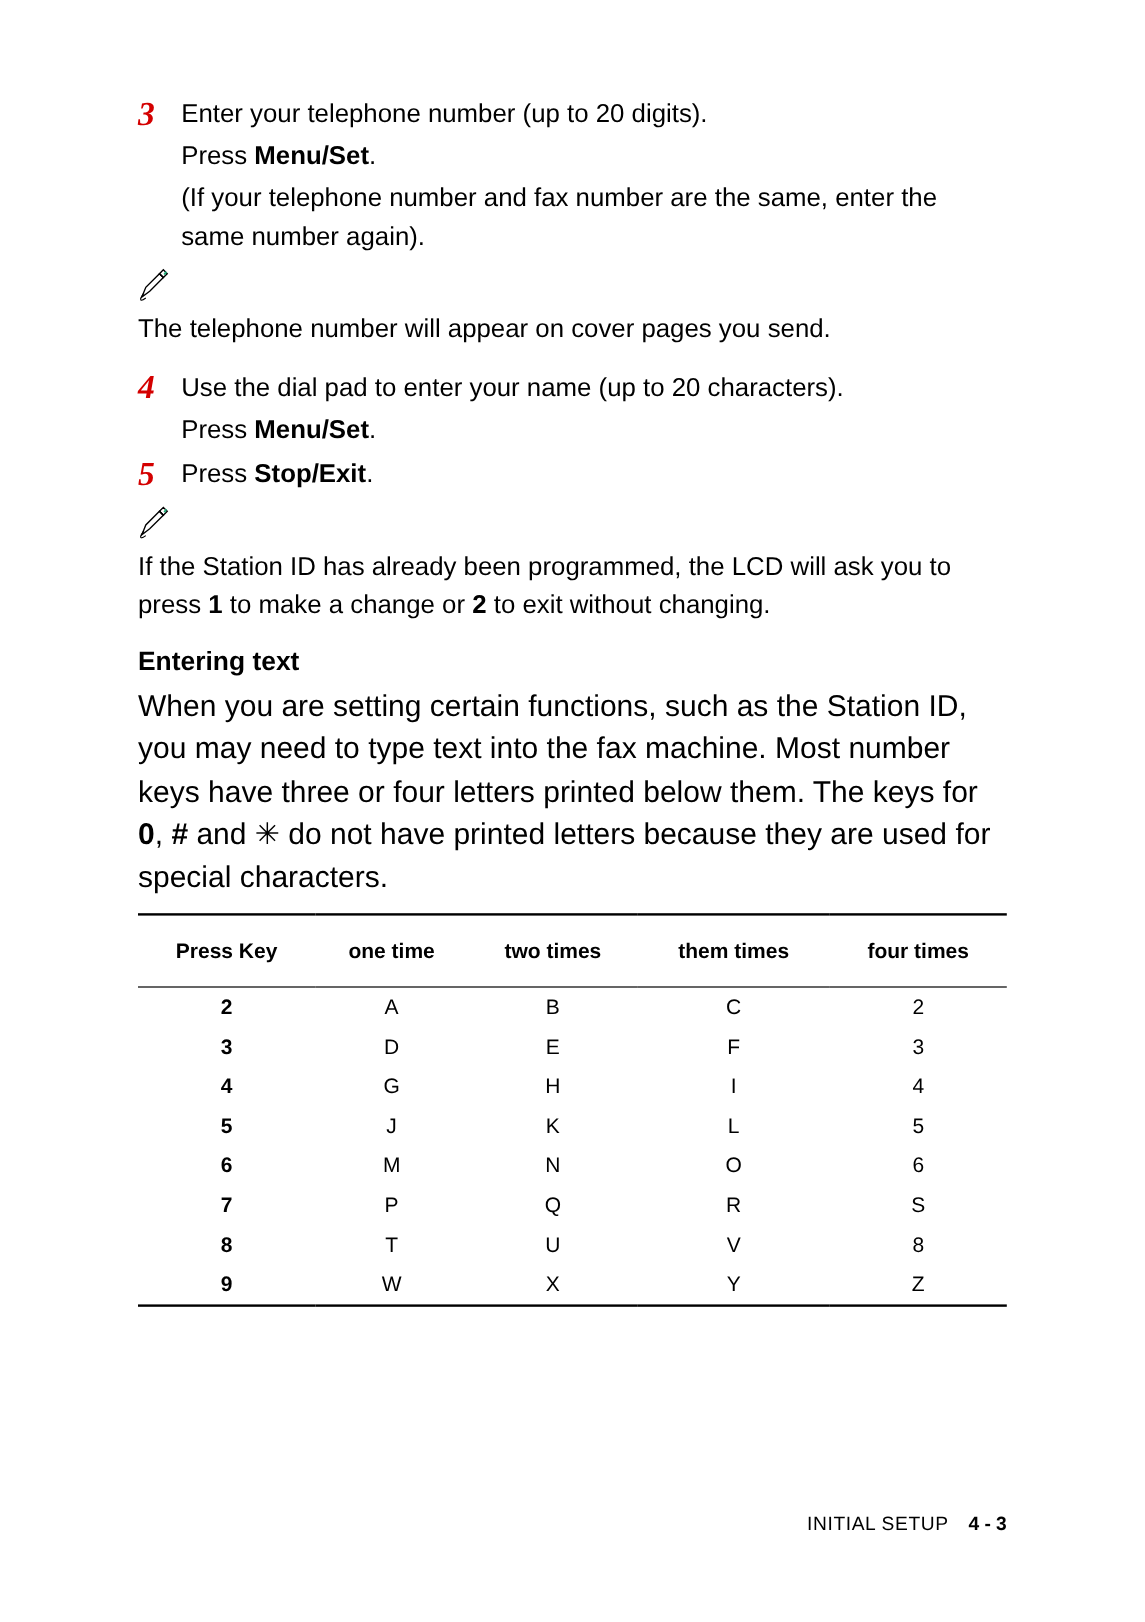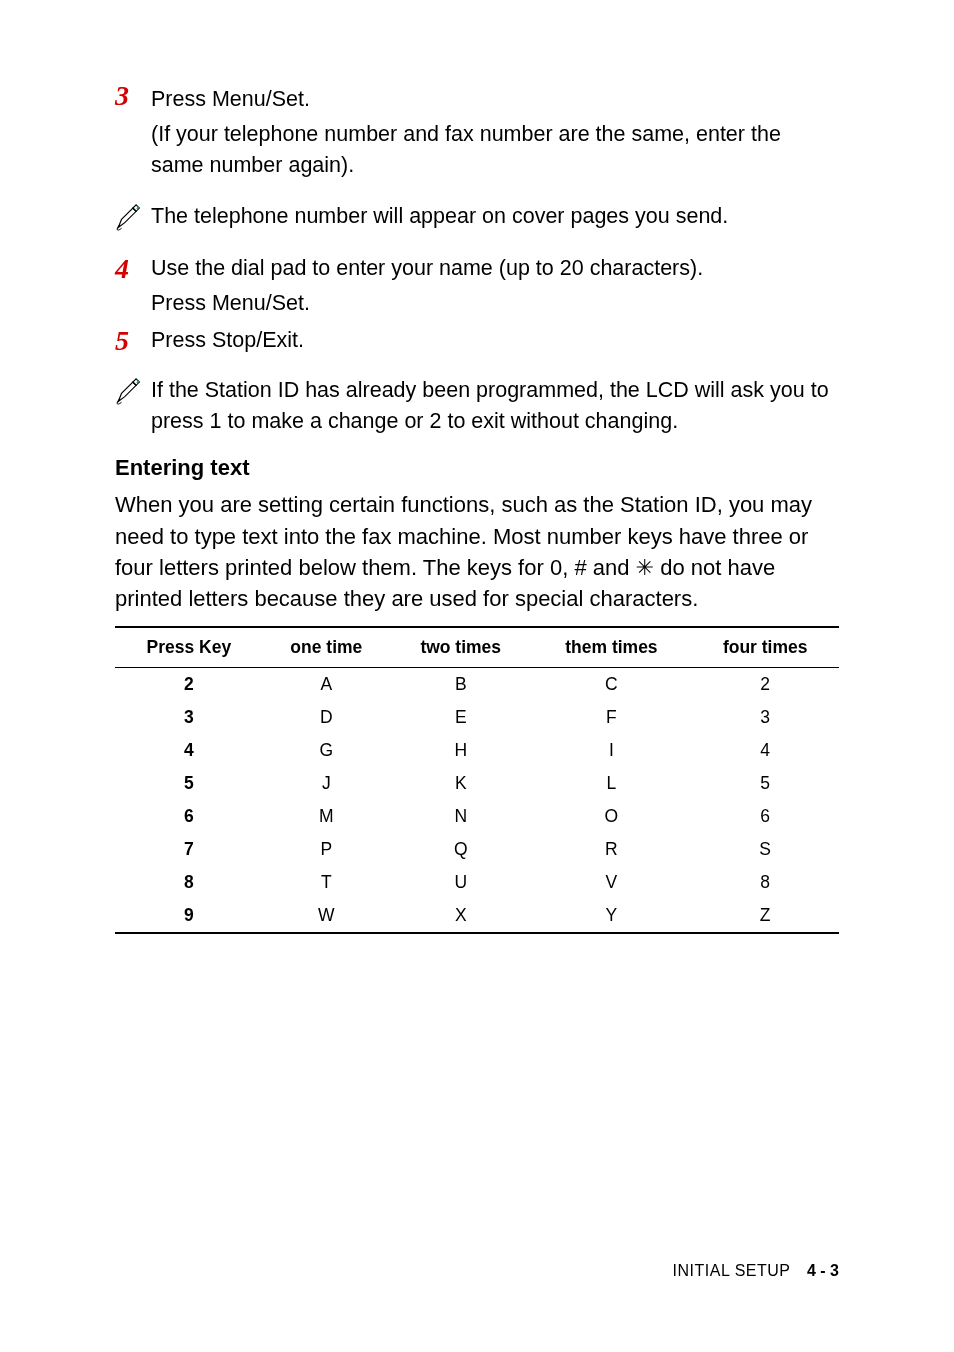--- a/index.html
+++ b/index.html
@@ -33,27 +33,28 @@
     padding-top: 2px;
   }
   .step-body {
     flex: 1 1 auto;
     font-size: 21.5px;
     line-height: 1.45;
   }
   .step-sub {
     margin-top: 4px;
   }
-  .bold { font-weight: normal; }
+  .bold { font-weight: bold; }
   .ital { font-style: italic; }
 
   
   .note {
     display: flex;
-    margin: 19px 0 18px 0;
+    margin: 8px 0 18px 0;
+    flex-direction: column;
   }
   .note-icon {
     flex: 0 0 36px;
     padding-top: 2px;
   }
   .note-body {
     flex: 1 1 auto;
     font-size: 21.5px;
     line-height: 1.45;
   }
@@ -64,38 +65,38 @@
 
   
   .section-heading {
     font-size: 22px;
     font-weight: bold;
     margin: 12px 0 8px 0;
   }
 
   
   .para {
-    font-size: 22px;
+    font-size: 25px;
     line-height: 1.42;
     margin: 0 0 12px 0;
   }
   .star {
     font-family: "Arial", sans-serif;
   }
 
   
   table.keymap {
     border-collapse: collapse;
     width: 100%;
     margin-top: 8px;
     font-size: 17.5px;
   }
   table.keymap th {
     font-weight: bold;
-    padding: 9px 4px;
+    padding: 19px 4px;
     border-top: 2px solid #000;
     border-bottom: 1px solid #000;
   }
   table.keymap td {
     text-align: center;
     padding: 6px 4px;
   }
   table.keymap td.keycol {
     font-weight: bold;
   }
@@ -119,20 +120,21 @@
   }
 </style>
 </head>
 <body>
 
 <div class="page">
 
   <div class="step">
     <div class="step-num">3</div>
     <div class="step-body">
+      <div>Enter your telephone number (up to 20 digits).</div>
       <div class="step-sub">
         <span>Press </span><span class="bold">Menu/Set</span><span>.</span>
       </div>
       <div class="step-sub">(If your telephone number and fax number are the same, enter the same number again).</div>
     </div>
   </div>
 
   <div class="note">
     <div class="note-icon">
       <svg class="pencil-svg" viewBox="0 0 32 34">

